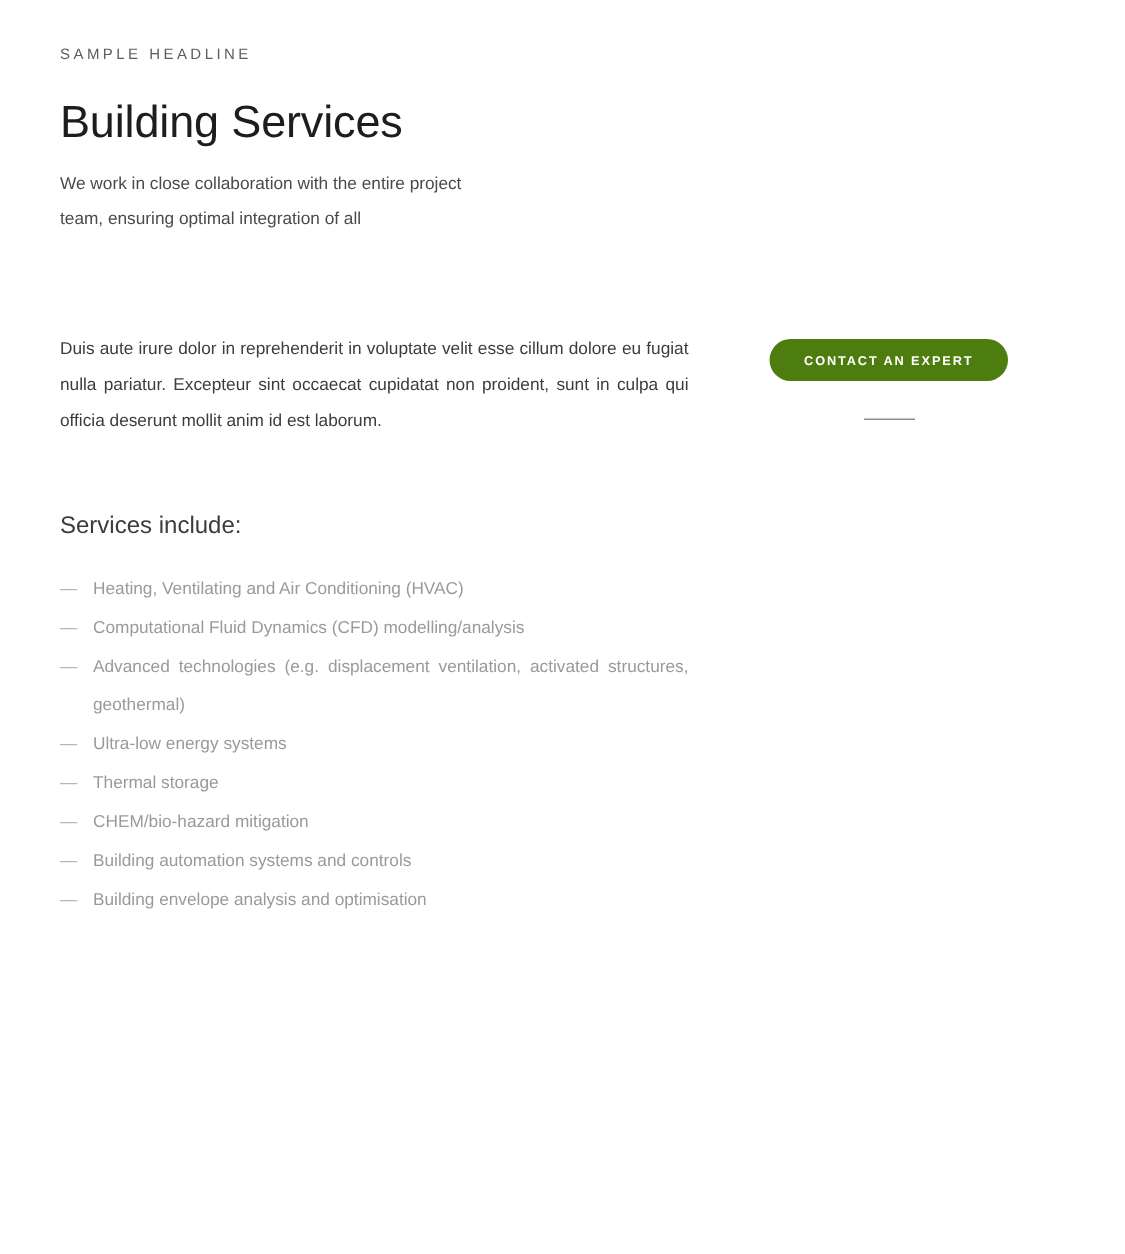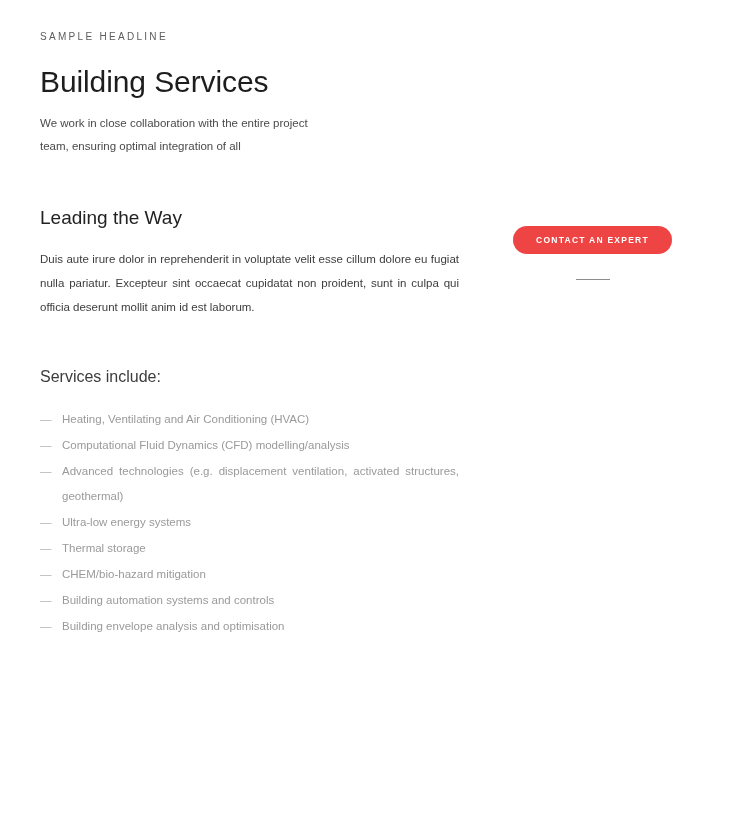--- a/index.html
+++ b/index.html
@@ -133,21 +133,21 @@
     display: flex;
     flex-direction: column;
     align-items: center;
   }
 
   .btn {
     width: 159px;
     height: 28px;
     border: none;
     border-radius: 16px;
-    background: #ef4444;
+    background: #4d7c0f;
     color: #ffffff;
     font-family: "Liberation Sans", sans-serif;
     font-size: 8.5px;
     font-weight: 700;
     letter-spacing: 1.25px;
     text-transform: uppercase;
     cursor: pointer;
     display: flex;
     align-items: center;
     justify-content: center;
@@ -168,21 +168,20 @@
 
   <header class="hero">
     <div class="eyebrow">SAMPLE HEADLINE</div>
     <h1 class="hero-title">Building Services</h1>
     <p class="hero-sub">We work in close collaboration with the entire project team, ensuring optimal integration of all</p>
   </header>
 
   <main class="content">
 
     <section class="block-leading">
-      <h2 class="section-title">Leading the Way</h2>
       <p class="body-text">Duis aute irure dolor in reprehenderit in voluptate velit esse cillum dolore eu fugiat nulla pariatur. Excepteur sint occaecat cupidatat non proident, sunt in culpa qui officia deserunt mollit anim id est laborum.</p>
     </section>
 
     <section class="block-mech">
     </section>
 
     <div class="services-label">Services include:</div>
 
     <ul class="services-list">
       <li>

